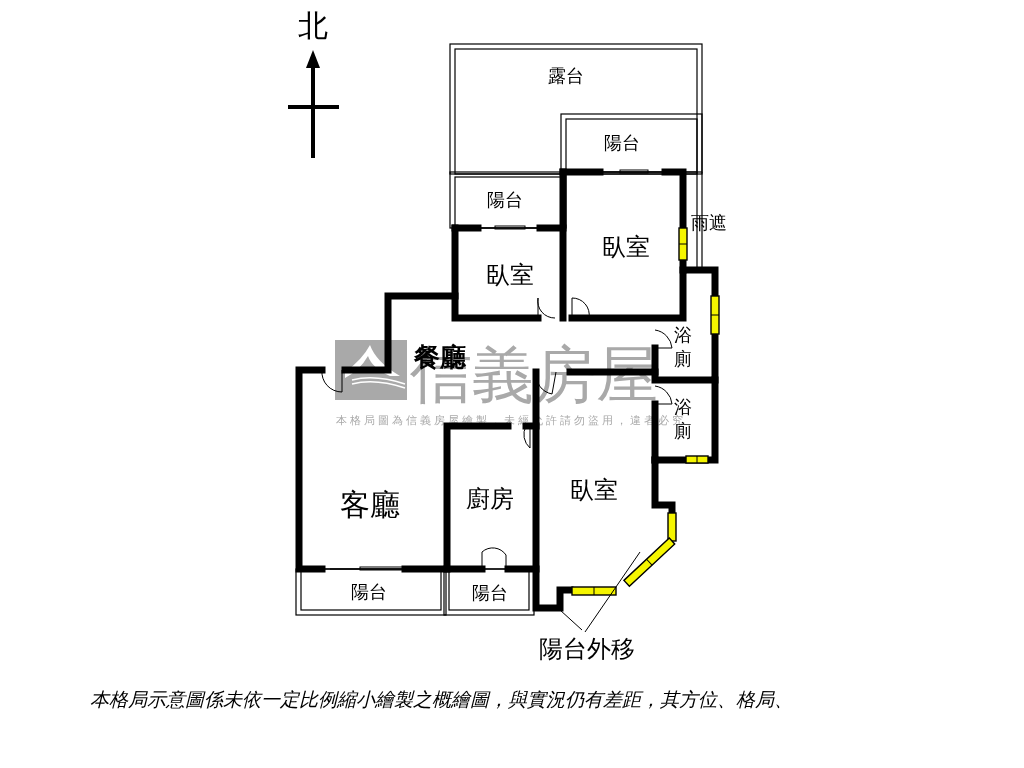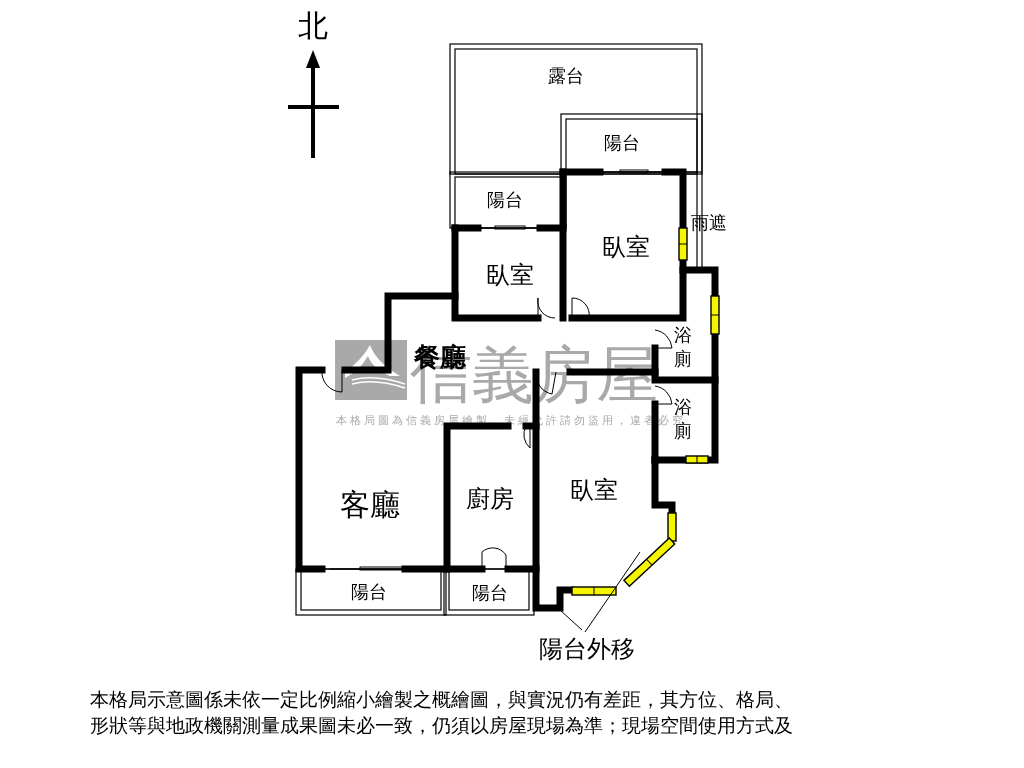--- a/index.html
+++ b/index.html
@@ -7,21 +7,21 @@
          font-family:"DejaVu Sans", "Liberation Sans", sans-serif; color:#000; }
   #plan { position:absolute; left:0; top:0; width:1024px; height:680px; }
   .wall { fill:none; stroke:#000; stroke-width:7; stroke-linejoin:miter; stroke-linecap:square; }
   .thin { fill:none; stroke:#000; stroke-width:1.2; }
   .win  { fill:#f5f500; stroke:#000; stroke-width:1.4; }
   .door { fill:none; stroke:#000; stroke-width:1; }
   .lbl  { font-family:"DejaVu Sans", sans-serif; fill:#000; }
   .wm   { fill:#a9a9a9; font-family:"DejaVu Sans", sans-serif; }
   .disclaimer { position:absolute; left:90px; top:686px; width:900px;
     font-family:"DejaVu Serif", "Liberation Serif", serif; font-size:19px; line-height:26px; color:#000; }
-  .disclaimer div { white-space:nowrap; }
+  .disclaimer div { white-space:nowrap;font-style:italic; }
 </style>
 </head>
 <body>
 
 <svg id="plan" viewBox="0 0 1024 680" xmlns="http://www.w3.org/2000/svg">
 
   <g>
     <line x1="313" y1="158" x2="313" y2="68" stroke="#000" stroke-width="4"></line>
     <polygon points="313,50 306,68 320,68" fill="#000"></polygon>
     <line x1="288" y1="107" x2="339" y2="107" stroke="#000" stroke-width="4"></line>
@@ -140,14 +140,13 @@
   <text class="lbl" x="370" y="515" font-size="30" text-anchor="middle">客廳</text>
   <text class="lbl" x="490" y="507" font-size="24" text-anchor="middle">廚房</text>
   <text class="lbl" x="594" y="498" font-size="24" text-anchor="middle">臥室</text>
   <text class="lbl" x="369" y="598" font-size="18" text-anchor="middle">陽台</text>
   <text class="lbl" x="490" y="599" font-size="18" text-anchor="middle">陽台</text>
   <text class="lbl" x="587" y="657" font-size="24" text-anchor="middle">陽台外移</text>
 </svg>
 
 <div class="disclaimer">
   <div>本格局示意圖係未依一定比例縮小繪製之概繪圖，與實況仍有差距，其方位、格局、</div>
-  <div>形狀等與地政機關測量成果圖未必一致，仍須以房屋現場為準；現場空間使用方式及</div>
 </div>
 
 </body></html>

